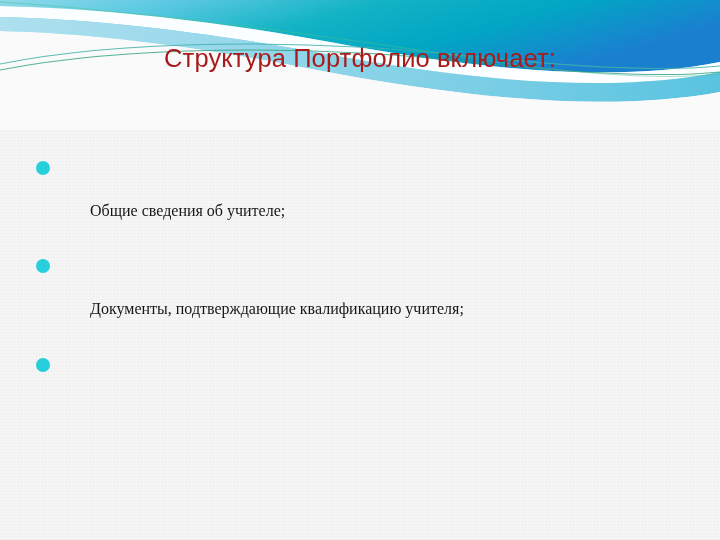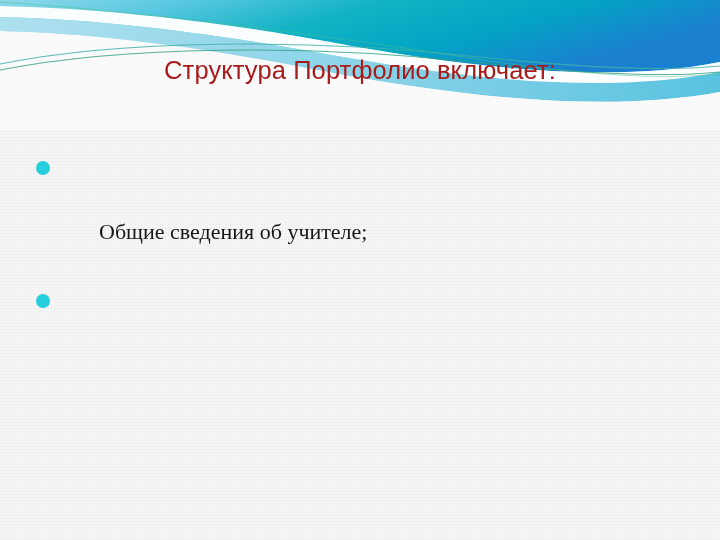--- a/index.html
+++ b/index.html
@@ -29,21 +29,21 @@
   #header-wave {
     position: absolute;
     top: 0;
     left: 0;
     width: 720px;
     height: 130px;
     display: block;
   }
   #title-block {
     position: absolute;
-    top: 56px;
+    top: 44px;
     left: 0;
     width: 720px;
     text-align: center;
   }
   #slide-title {
     display: inline-block;
     margin: 0;
     font-family: "Liberation Sans", "DejaVu Sans", sans-serif;
     font-size: 25.5px;
     font-weight: 400;
@@ -58,21 +58,21 @@
     left: 36px;
     width: 600px;
     margin: 0;
     padding: 0;
     list-style: none;
   }
   .bullet-item {
     position: relative;
     margin: 0 0 5px 0;
     padding: 0 0 0 30px;
-    font-size: 22px;
+    font-size: 16px;
     line-height: 1.46;
     color: #161616;
     font-family: "Liberation Serif", "DejaVu Serif", serif;
     white-space: pre-wrap;
   }
   .bullet-dot {
     position: absolute;
     left: 0;
     top: 9px;
     width: 14px;
@@ -131,17 +131,21 @@
     <h1 id="slide-title">Структура Портфолио включает:</h1>
   </div>
 
   <ul id="bullet-list">
     <li class="bullet-item">
       <span class="bullet-dot"></span>
       <span>Общие сведения об учителе;</span>
     </li>
     <li class="bullet-item">
       <span class="bullet-dot"></span>
+      <span>Документы, подтверждающие квалификацию учителя;</span>
+    </li>
+    <li class="bullet-item">
+      <span class="bullet-dot"></span>
       
     </li>
   </ul>
 
 </div>
 
 </body></html>

